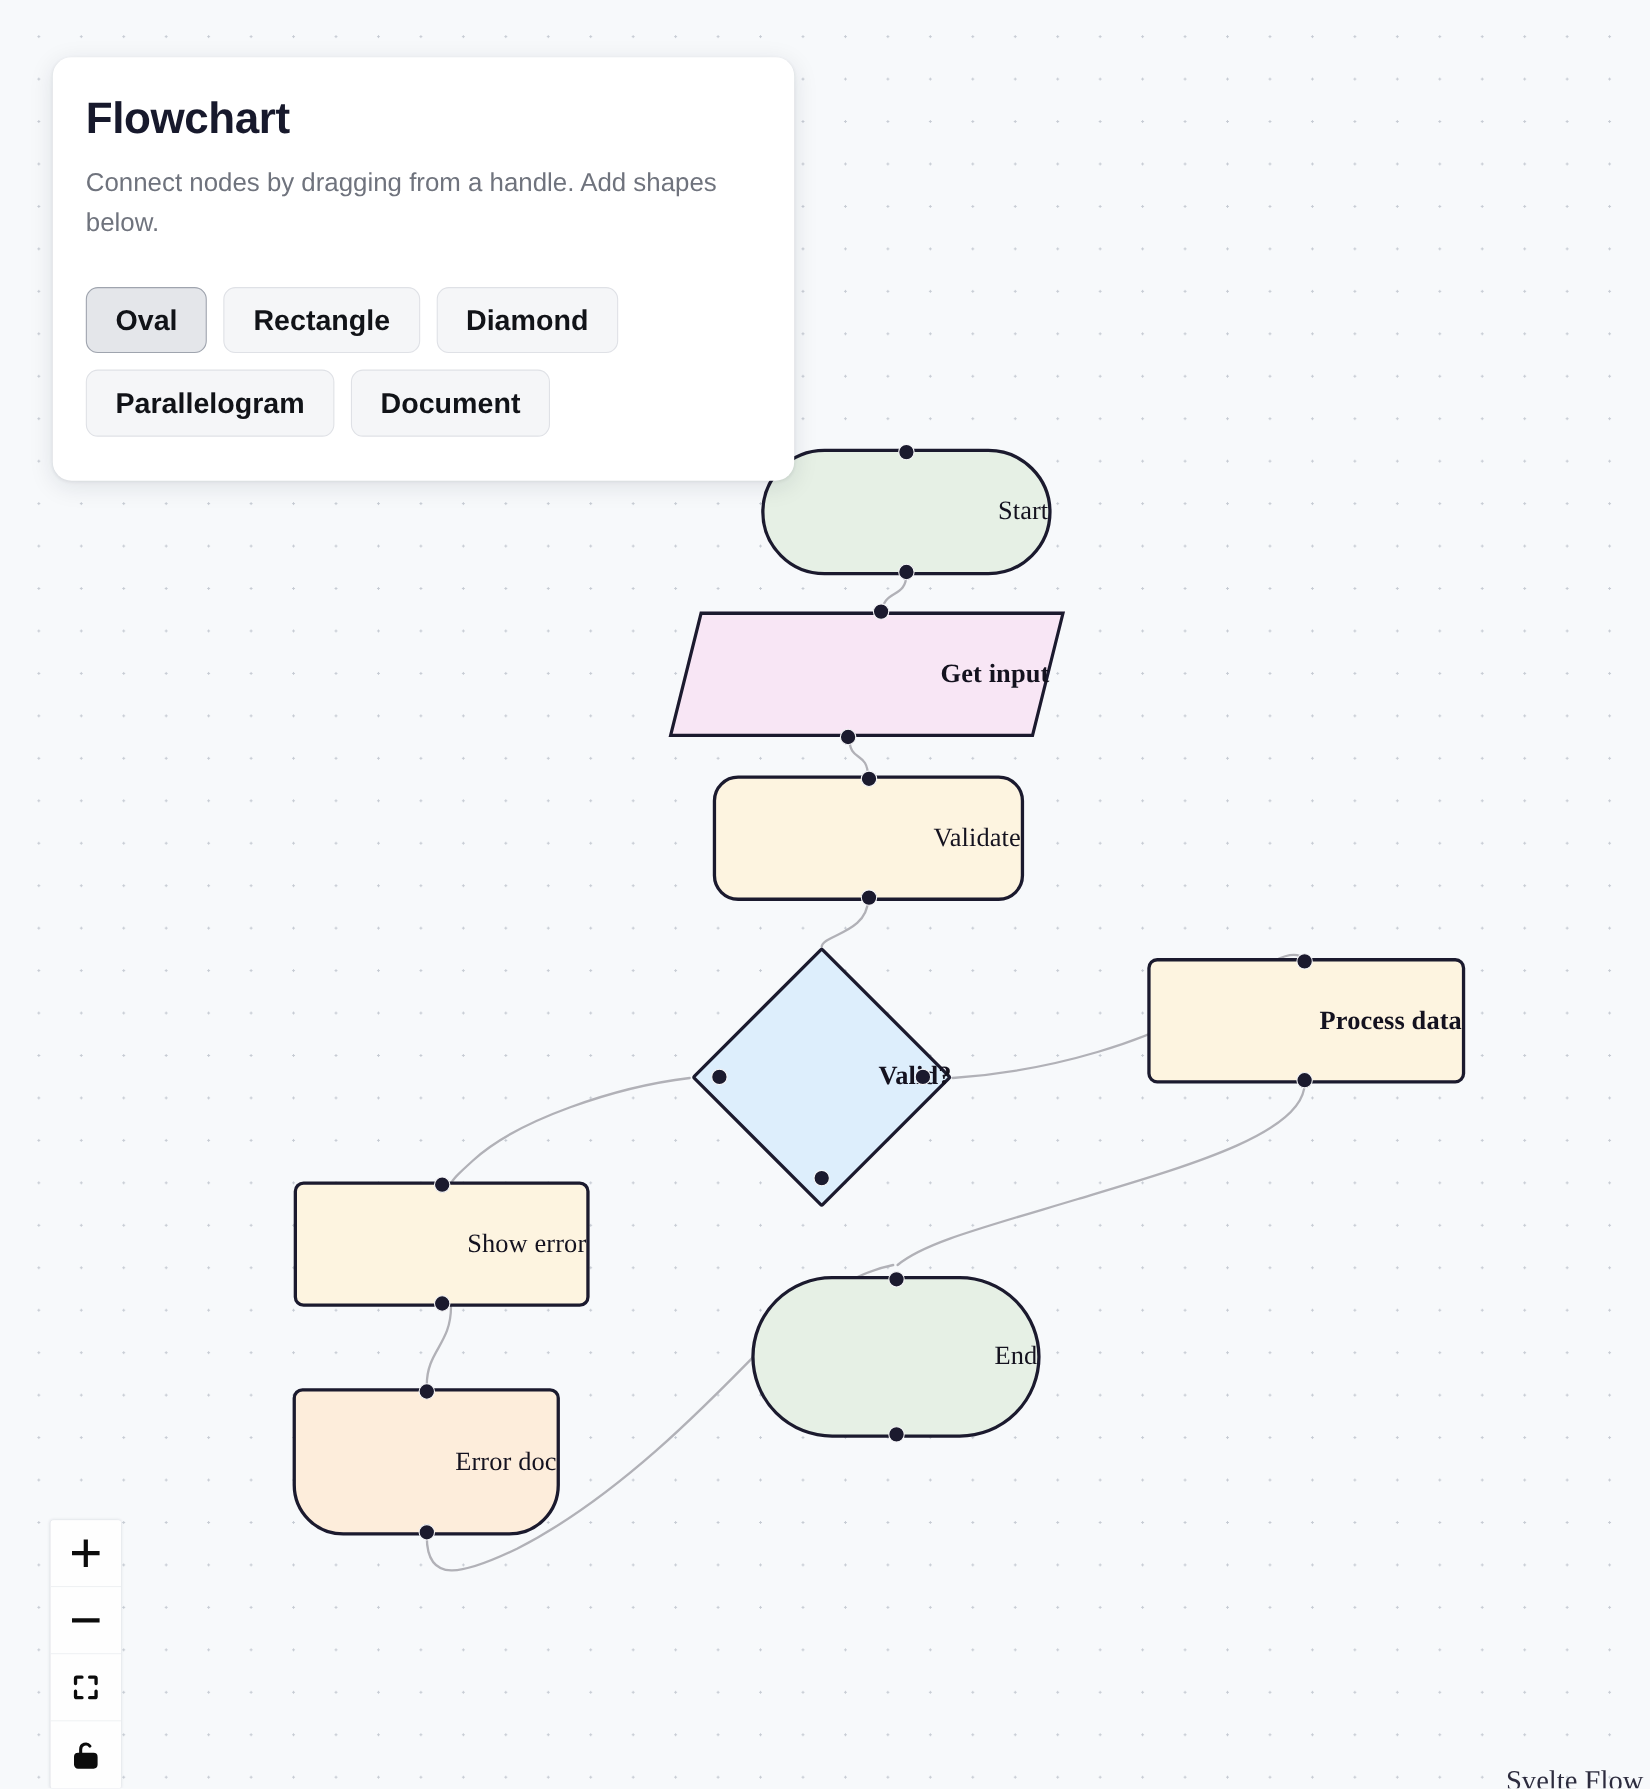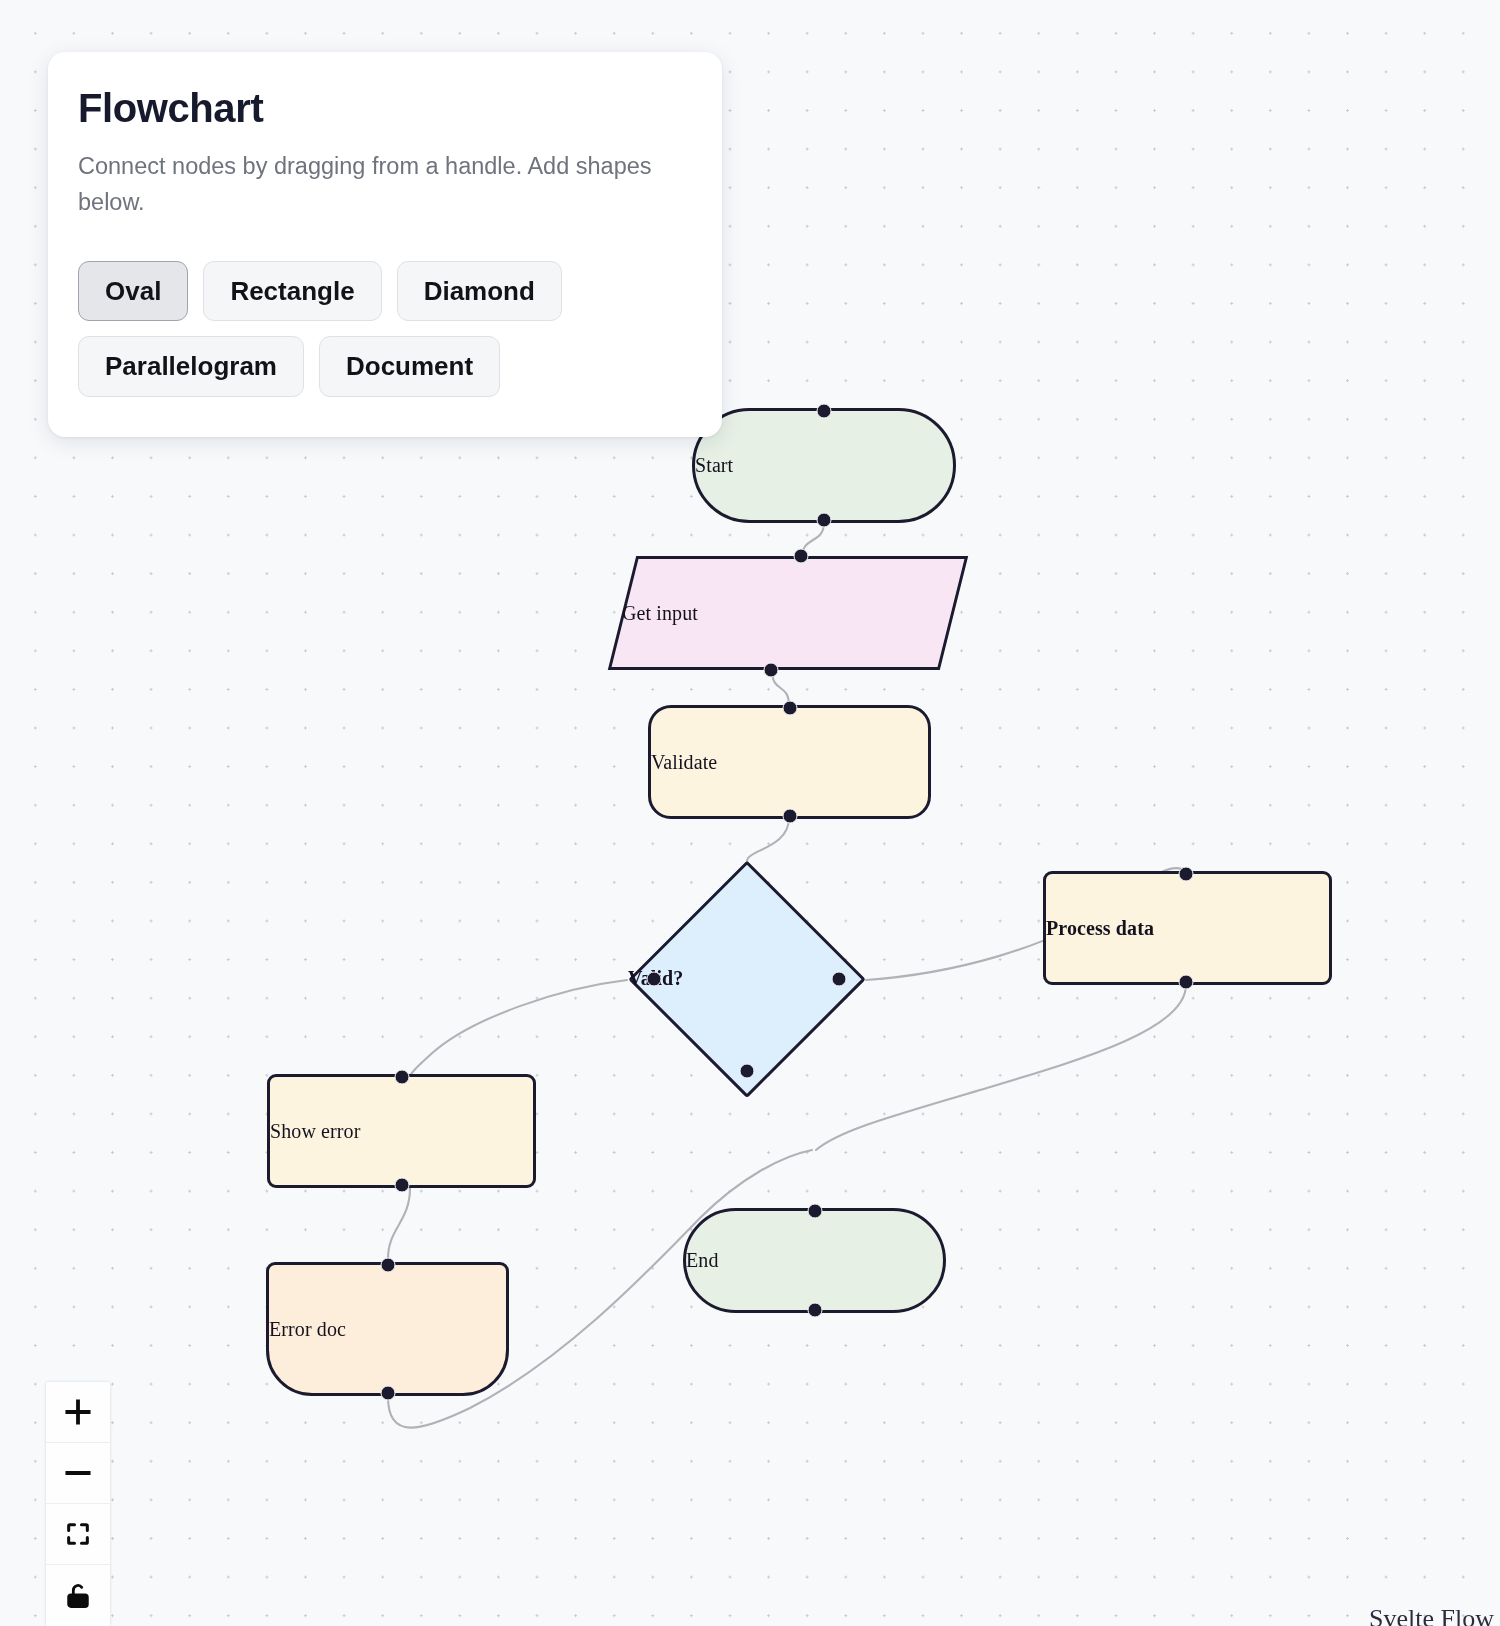--- a/index.html
+++ b/index.html
@@ -36,23 +36,23 @@
     stroke: #b1b1b7;
     stroke-width: 2.1;
     stroke-linecap: round;
   }
 
   
   .node {
     position: absolute;
     display: flex;
     align-items: center;
-    justify-content: flex-start;
+    justify-content: flex-end;
     font-family: "Liberation Serif", "DejaVu Serif", serif;
-    font-size: 20px;
+    font-size: 24px;
     color: #14121f;
     letter-spacing: .1px;
   }
   .node .label { position: relative; z-index: 3; pointer-events: none; }
 
   
   .shape-oval {
     background: #e6f0e5;
     border: 3.4px solid #1b1a2e;
     border-radius: 999px;
@@ -79,21 +79,21 @@
     left: 50%; top: 50%;
     width: 70.7%; height: 70.7%;
     transform: translate(-50%,-50%) rotate(45deg);
     background: #ddeefc;
     border: 3.4px solid #1b1a2e;
     border-radius: 3px;
     z-index: 1;
   }
   .shape-diamond .label { font-weight: bold; }
   
-  .shape-para { background: transparent; border: none; }
+  .shape-para { background: transparent; border: none; font-weight: bold; }
   .shape-para .para-body {
     position: absolute;
     inset: 0;
     background: #f8e6f5;
     border: 3.4px solid #1b1a2e;
     transform: skewX(-14deg);
     z-index: 1;
   }
 
   
@@ -249,21 +249,21 @@
     <span class="handle" style="left:49.5%; top:0;"></span>
     <span class="handle" style="left:49.5%; top:100%;"></span>
   </div>
 
   <div class="node shape-rect" style="left:267px; top:1074px; width:269px; height:114px;">
     <span class="label">Show error</span>
     <span class="handle" style="left:50%; top:0;"></span>
     <span class="handle" style="left:50%; top:100%;"></span>
   </div>
 
-  <div class="node shape-oval" style="left:683px; top:1208px; width:263px; height:105px;">
+  <div class="node shape-oval" style="left:683px; top:1160px; width:263px; height:147px;">
     <span class="label">End</span>
     <span class="handle" style="left:50%; top:0;"></span>
     <span class="handle" style="left:50%; top:100%;"></span>
   </div>
 
   <div class="node shape-doc" style="left:266px; top:1262px; width:243px; height:134px;">
     <span class="label">Error doc</span>
     <span class="handle" style="left:50%; top:0;"></span>
     <span class="handle" style="left:50%; top:100%;"></span>
   </div>

